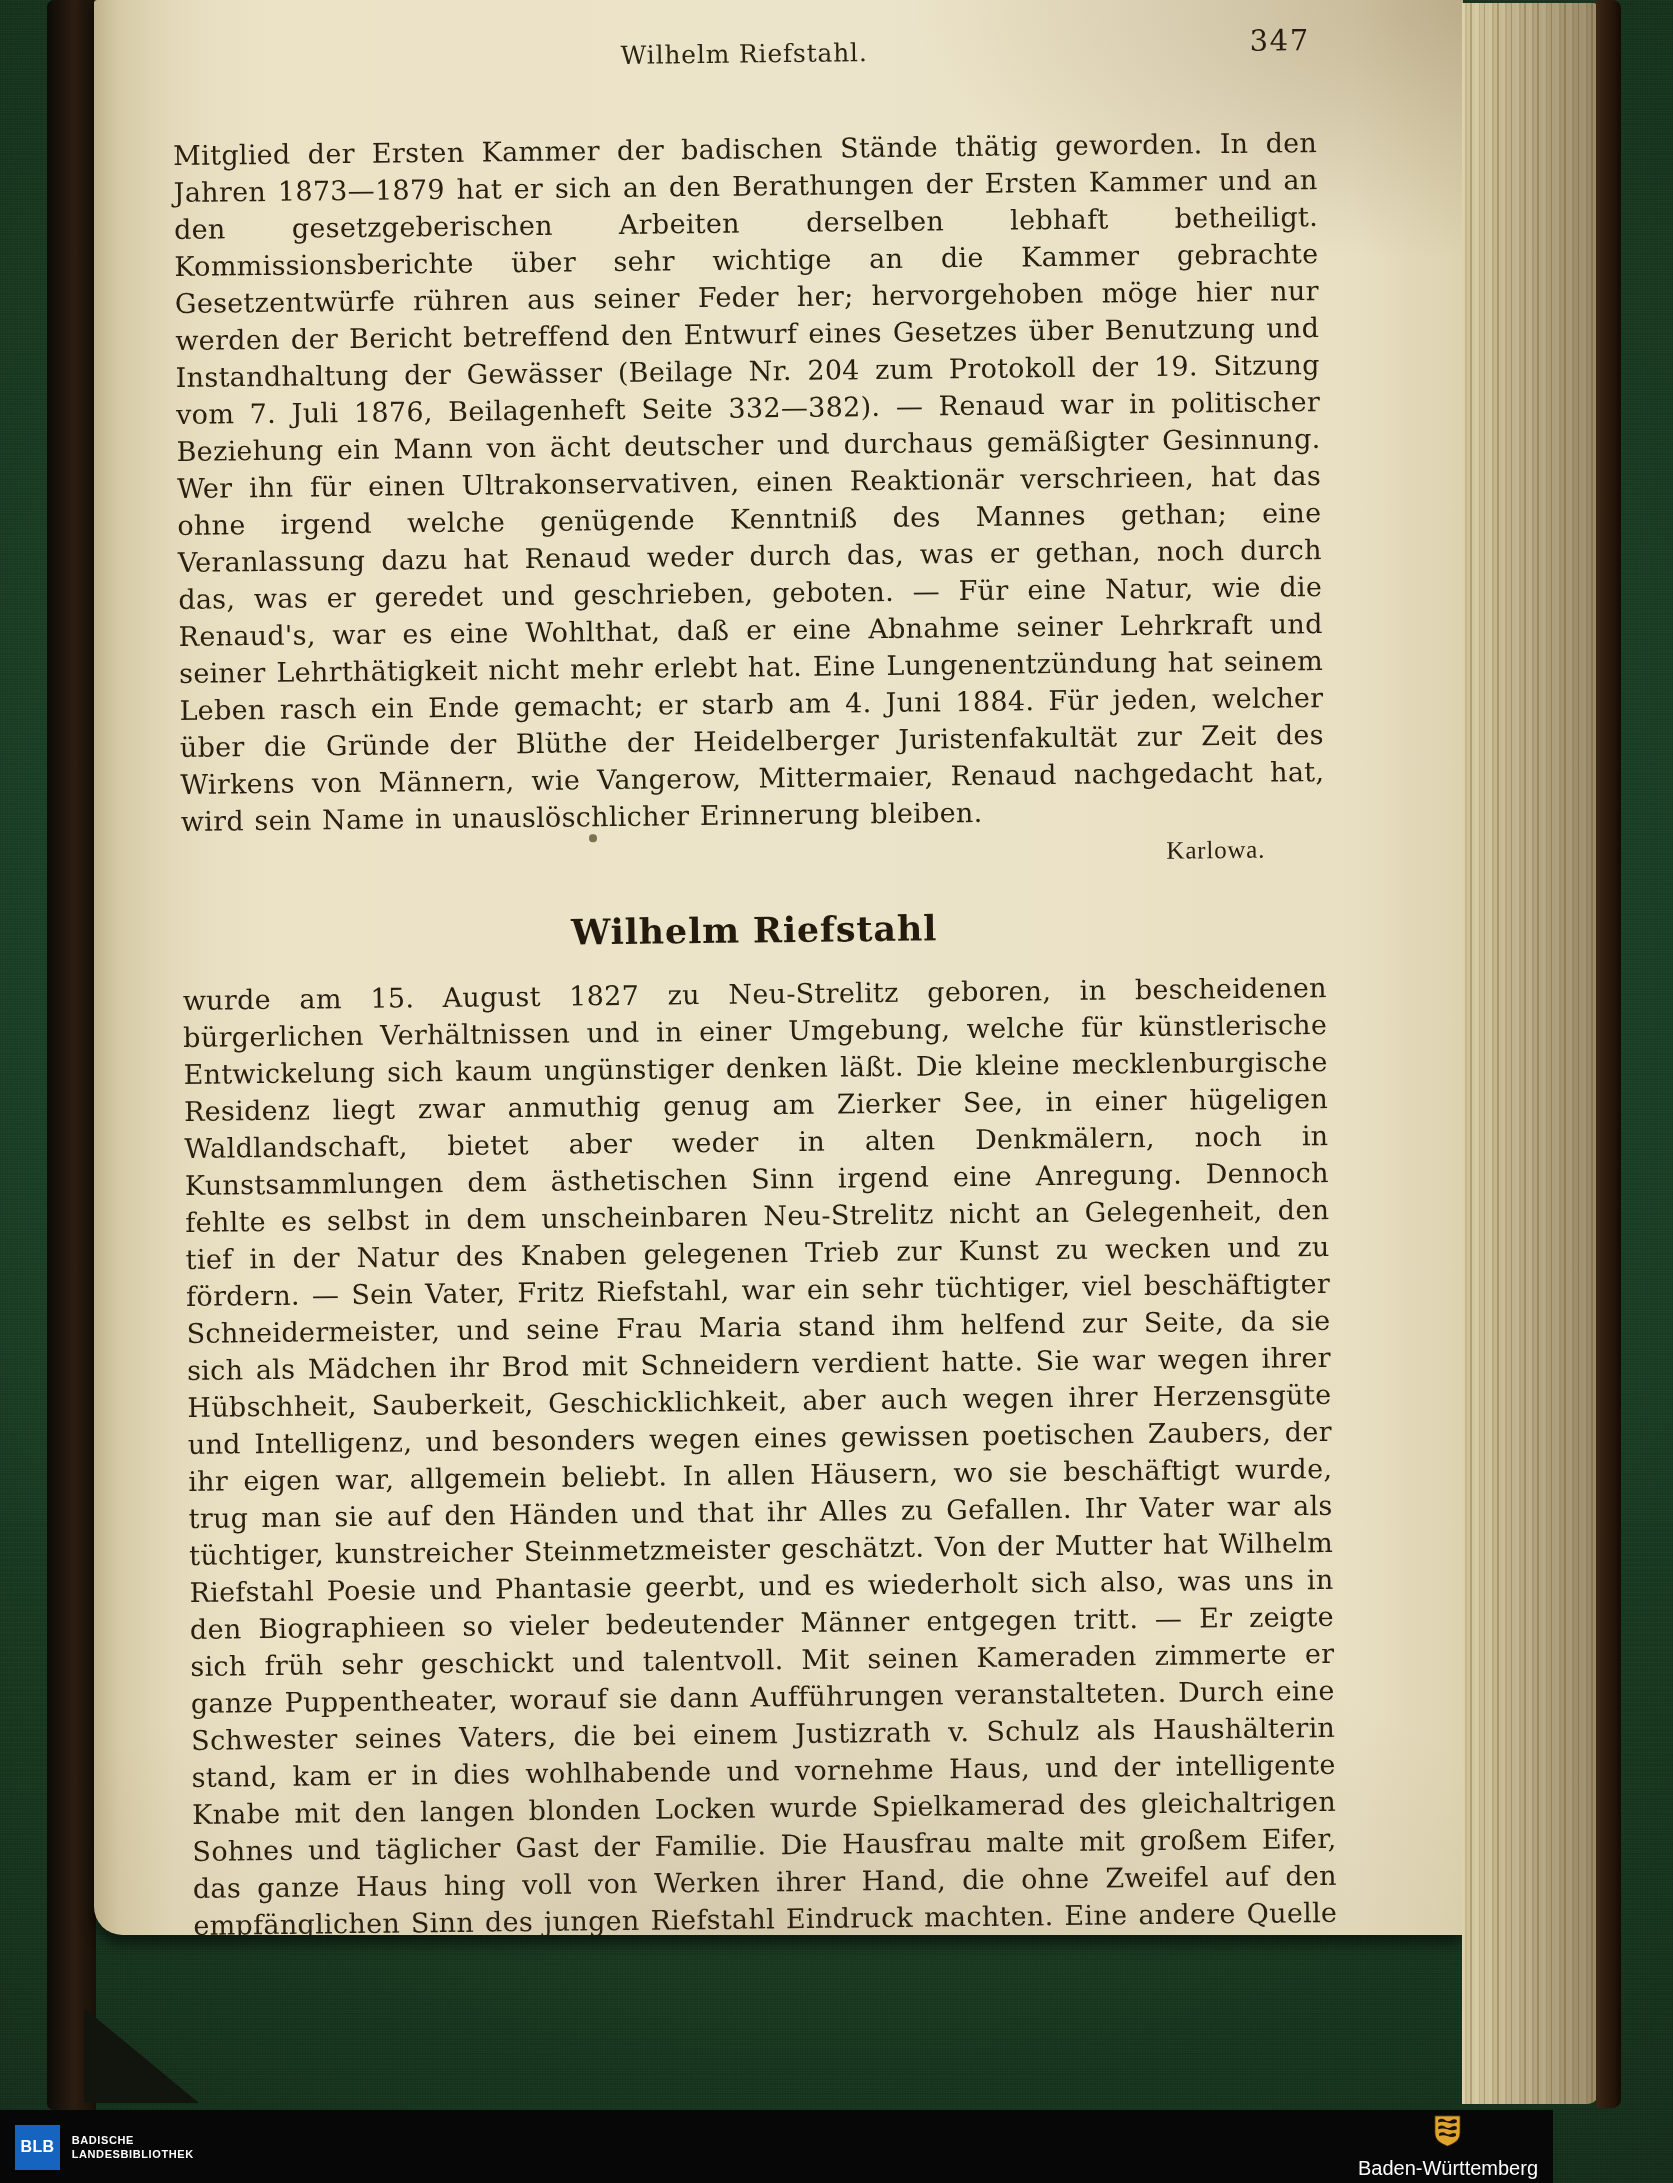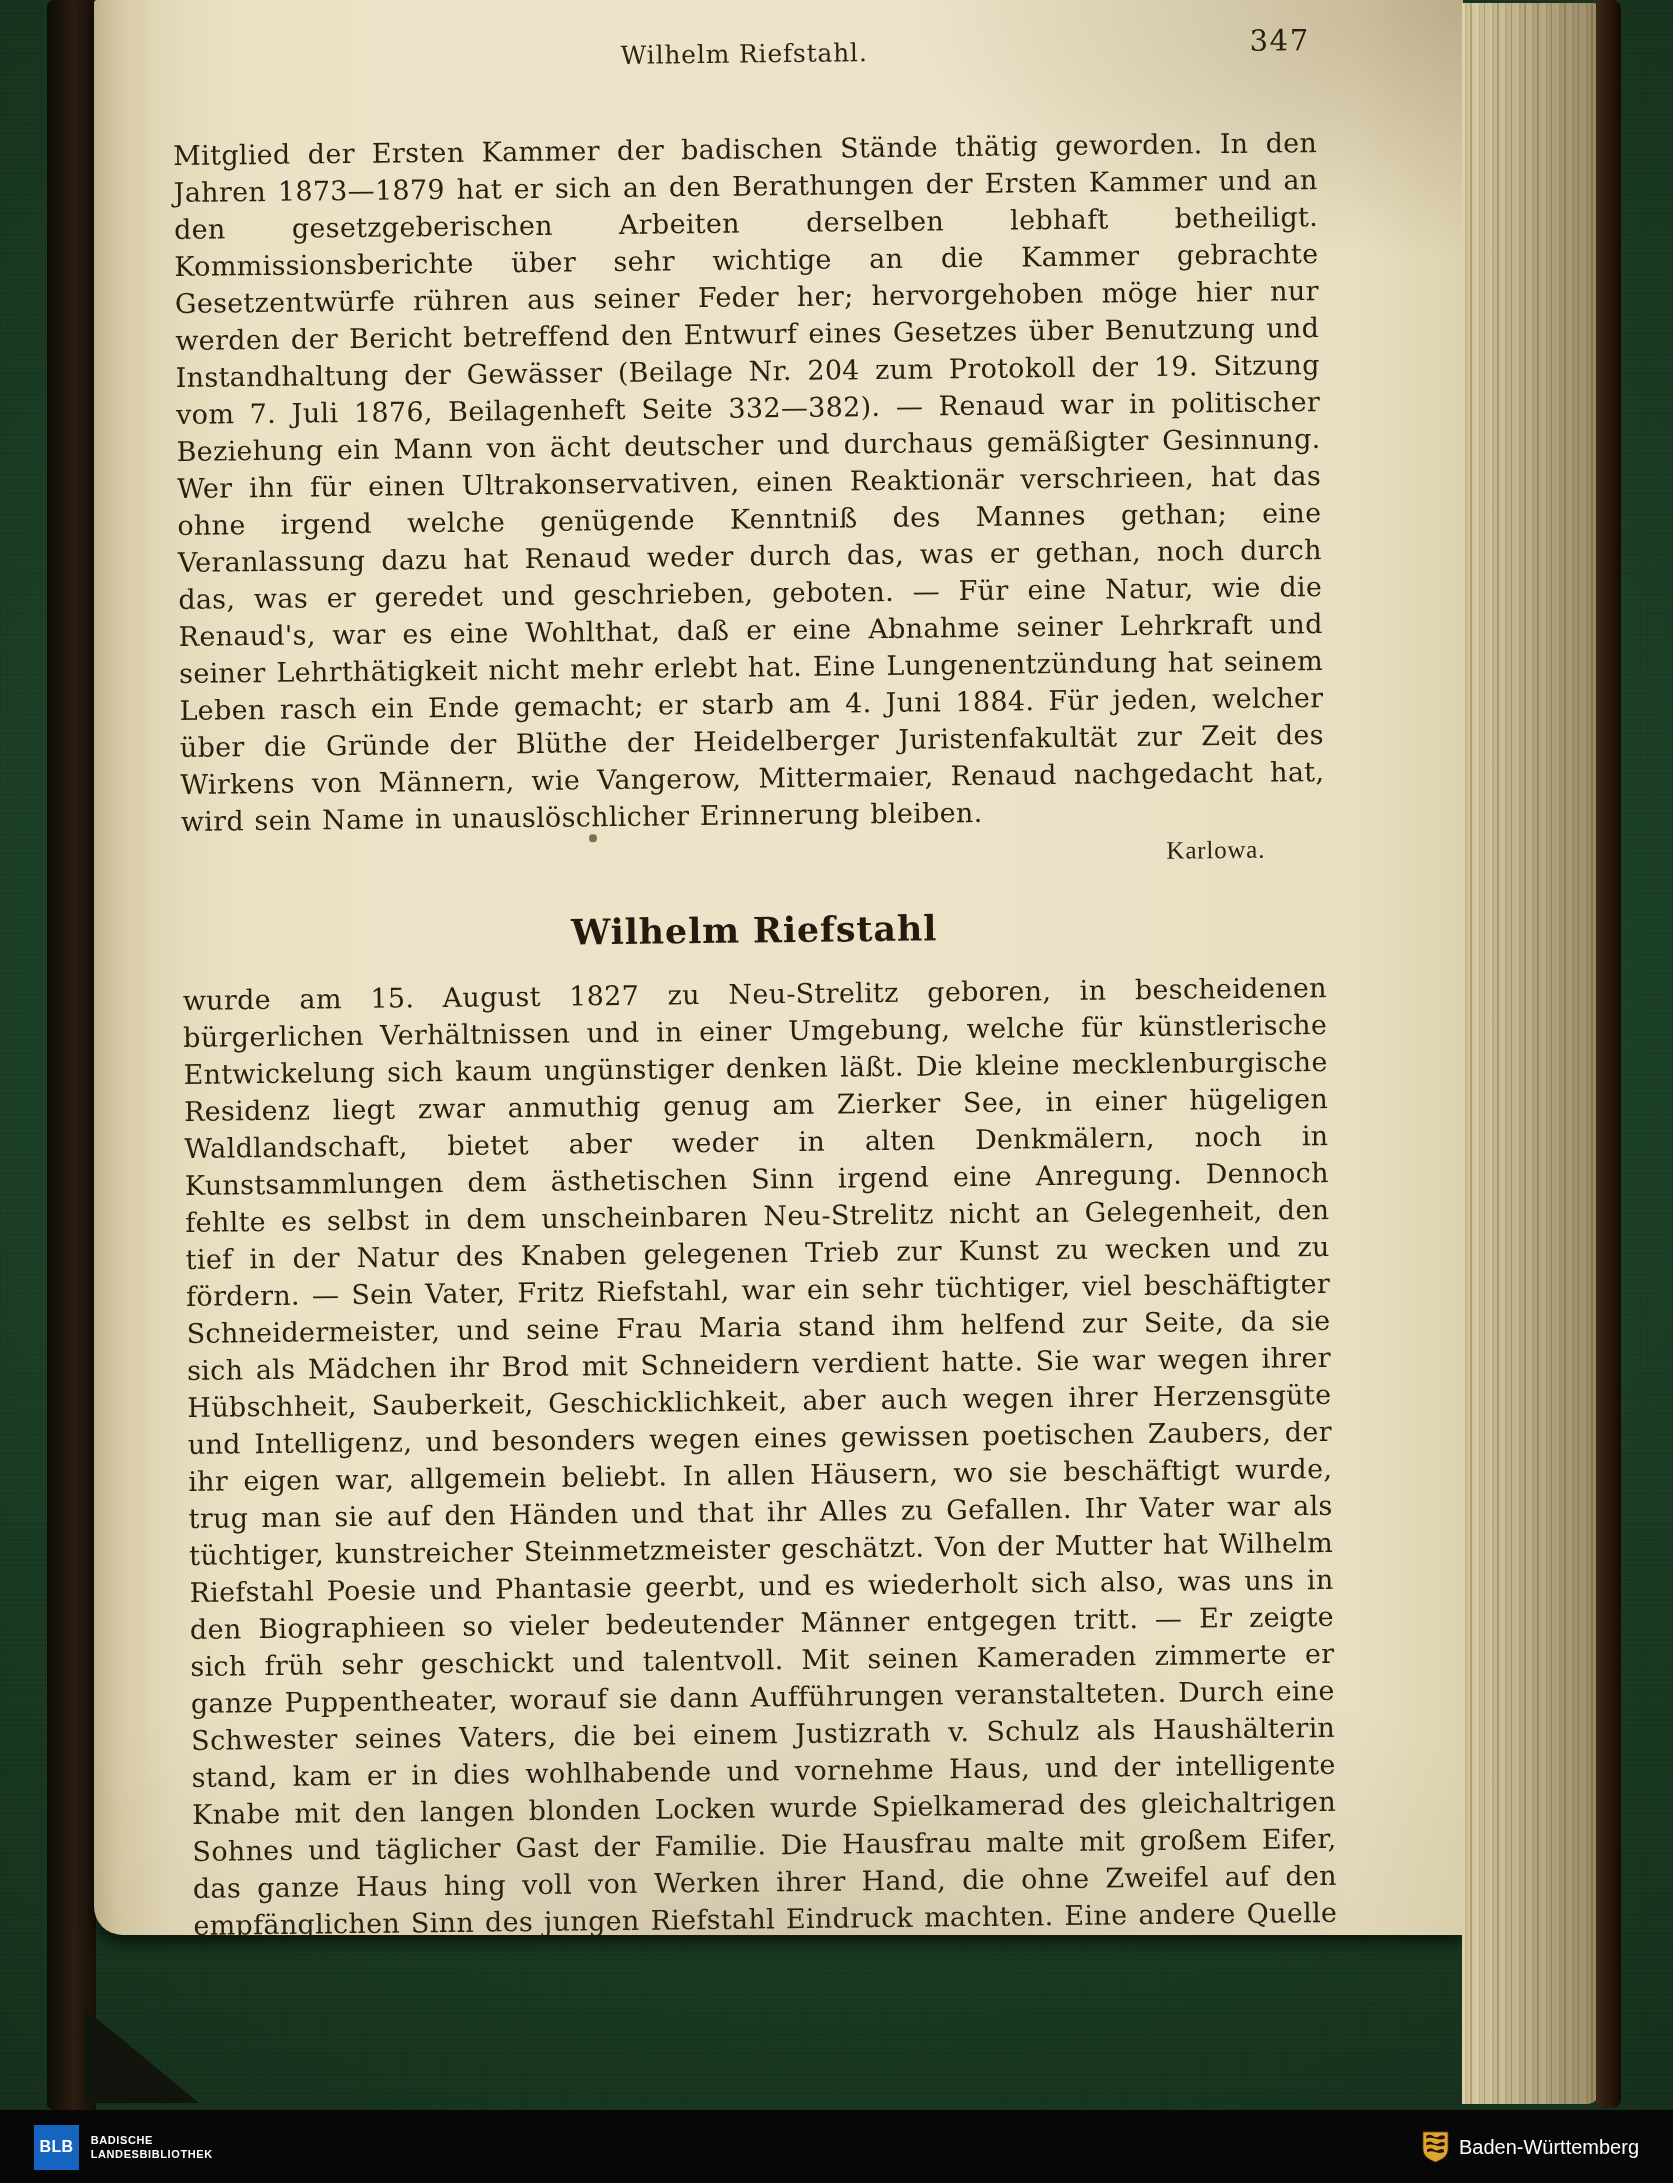--- a/index.html
+++ b/index.html
@@ -75,33 +75,33 @@
     margin:33px 0 25px 0;text-align:center;
     font-size:35px;font-weight:bold;letter-spacing:0.8px;color:#241b0e;
   }
   .speck{
     position:absolute;left:408px;top:793px;width:7.5px;height:8.4px;
     background:#6b5a3a;border-radius:50%;opacity:0.85;
   }
 
   
   .footer{
-    position:absolute;left:0;top:2110px;width:1673px;height:74px;
+    position:absolute;left:0;top:2110px;width:1553px;height:74px;
     background:#070707;display:flex;align-items:center;justify-content:space-between;
-    padding:0 34px;box-sizing:border-box;color:#fff;
+    padding:0 15px;box-sizing:border-box;color:#fff;
     font-family:"Liberation Sans", sans-serif;
   }
   .footer-left{display:flex;align-items:center;gap:11.7px;}
   .blb-logo{
     width:45px;height:45px;background:#1565c0;color:#fff;
     display:flex;align-items:center;justify-content:center;
     font-weight:bold;font-size:16px;letter-spacing:0.4px;
   }
   .blb-line{font-size:11px;font-weight:bold;letter-spacing:0.6px;line-height:1.3;}
-  .footer-right{display:flex;align-items:center;gap:10px;}
+  .footer-right{display:flex;align-items:center;gap:10px;flex-direction:column;}
   .bw-arms{width:27px;height:32px;display:block;}
   .bw-text{font-size:20px;}
 </style>
 </head>
 <body>
 
 <div class="scene">
 
   <div class="cover-left"></div>
   <div class="corner-dark"></div>

